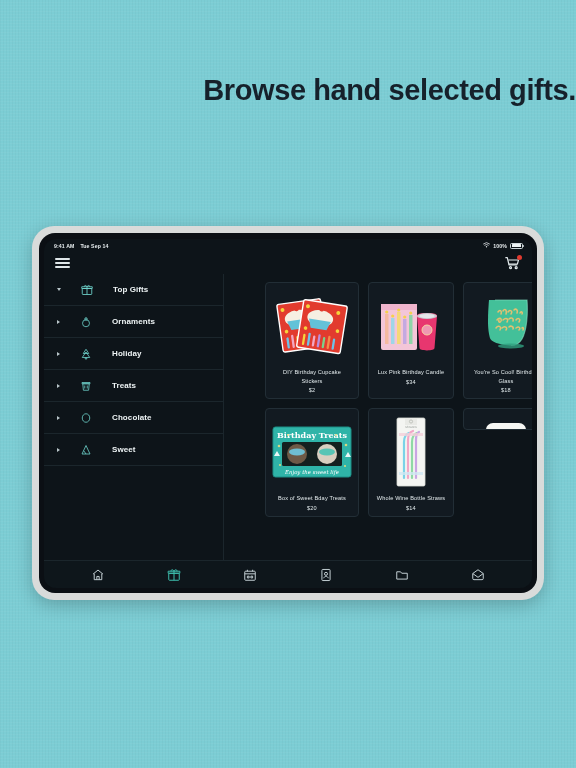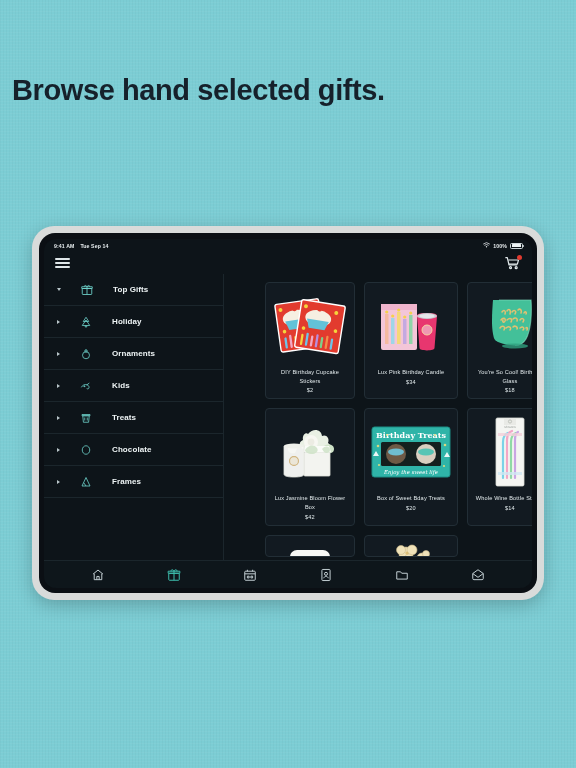--- a/index.html
+++ b/index.html
@@ -19,21 +19,21 @@
     background-image:
       repeating-linear-gradient(0deg, rgba(255,255,255,.035) 0 1px, transparent 1px 3px),
       repeating-linear-gradient(90deg, rgba(0,0,0,.022) 0 1px, transparent 1px 3px);
     pointer-events: none;
     z-index: 0;
   }
 
   .headline {
     position: absolute;
     top: 74px; left: 12px; right: 0;
-    text-align: left;
+    text-align: right;
     font-size: 29px;
     font-weight: bold;
     letter-spacing: -0.4px;
     color: #16212b;
     z-index: 2;
   }
 
   
   .device {
     position: absolute;
@@ -151,21 +151,21 @@
   }
 
   
   .grid-wrap {
     flex: 1;
     padding: 8px 9px 0 9px;
     overflow: hidden;
   }
   .grid {
     display: grid;
-    grid-template-columns: repeat(3, 1fr);
+    grid-template-columns: repeat(4, 1fr);
     gap: 9px;
     padding-left: 32px;
   }
   .card {
     background: #121a21;
     border: 1px solid #222e36;
     border-radius: 4px;
     padding: 6px 4px 5px 4px;
     display: flex;
     flex-direction: column;
@@ -275,52 +275,41 @@
                   <path d="M12 5.5V21"></path>
                 <path d="M12 5.5C10.5 2 6 2.4 6.8 5.5M12 5.5C13.5 2 18 2.4 17.2 5.5"></path>
               </svg>
             </span>
             <span class="nav-label">Top Gifts</span>
           </div>
 
           <div class="nav-item">
             <span class="chev"></span>
             <span class="nav-icon">
+              <svg viewBox="0 0 24 24" fill="none" stroke="#6fd4cd" stroke-width="1.6">
+                <circle cx="12" cy="14.5" r="7"></circle>
+                  <rect x="9.5" y="4.5" width="5" height="3.3" rx=".8"></rect>
+                <path d="M12 2.2v2.3"></path>
+              </svg>
+            </span>
+            <span class="nav-label">Ornaments</span>
+          </div>
+
+          <div class="nav-item">
+            <span class="chev"></span>
+            <span class="nav-icon">
               <svg viewBox="0 0 24 24" fill="none" stroke="#6fd4cd" stroke-width="1.6" stroke-linejoin="round">
                 <path d="M12 2.5 6.5 11h11z"></path>
                   <path d="M12 8 4.5 19h15z"></path>
                   <path d="M10.5 19v3h3v-3"></path>
               </svg>
             </span>
             <span class="nav-label">Holiday</span>
           </div>
 
-          <div class="nav-item">
-            <span class="chev"></span>
-            <span class="nav-icon">
-              <svg viewBox="0 0 24 24" fill="none" stroke="#6fd4cd" stroke-width="1.6">
-                <circle cx="12" cy="14.5" r="7"></circle>
-                  <rect x="9.5" y="4.5" width="5" height="3.3" rx=".8"></rect>
-                <path d="M12 2.2v2.3"></path>
-              </svg>
-            </span>
-            <span class="nav-label">Ornaments</span>
-          </div>
-
-          <div class="nav-item">
-            <span class="chev"></span>
-            <span class="nav-icon">
-              <svg viewBox="0 0 24 24" fill="none" stroke="#6fd4cd" stroke-width="1.6" stroke-linecap="round">
-                <path d="M3 14c2-4 7-6 11-4.5 3 1.1 4.5 3.5 4 6-.4 2-2.5 3-4 2"></path>
-                <path d="M14 9.5 18 6.5"></path>
-                  <circle cx="8.5" cy="12.5" r="1"></circle>
-              </svg>
-            </span>
-            <span class="nav-label">Kids</span>
-          </div>
 
           <div class="nav-item">
             <span class="chev"></span>
             <span class="nav-icon">
               <svg viewBox="0 0 24 24" fill="none" stroke="#6fd4cd" stroke-width="1.6" stroke-linejoin="round">
                 <path d="M5.5 7.5h13l-1.3 13H6.8z"></path>
                   <path d="M4 5h16v2.5H4z"></path>
                 <path d="M9.5 11v6M14.5 11v6"></path>
               </svg>
             </span>
@@ -338,21 +327,21 @@
           </div>
 
           <div class="nav-item">
             <span class="chev"></span>
             <span class="nav-icon">
               <svg viewBox="0 0 24 24" fill="none" stroke="#6fd4cd" stroke-width="1.6" stroke-linejoin="round">
                 <path d="M12 3 4 20h16z"></path>
                   <path d="M7.5 13.5 12 20"></path>
               </svg>
             </span>
-            <span class="nav-label">Frames</span>
+            <span class="nav-label">Sweet</span>
           </div>
 
 
 
         </div>
 
         <div class="grid-wrap">
           <div class="grid">
 
             <div class="card">

